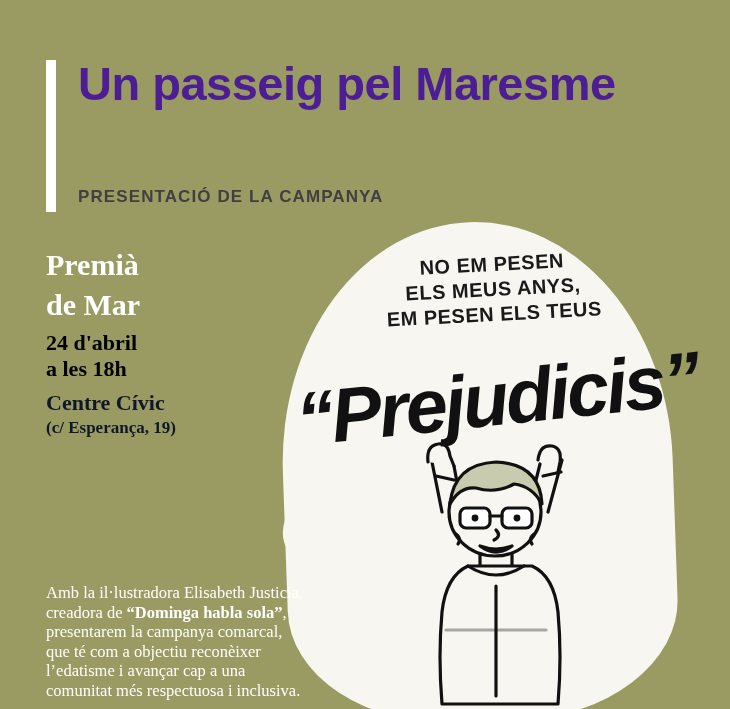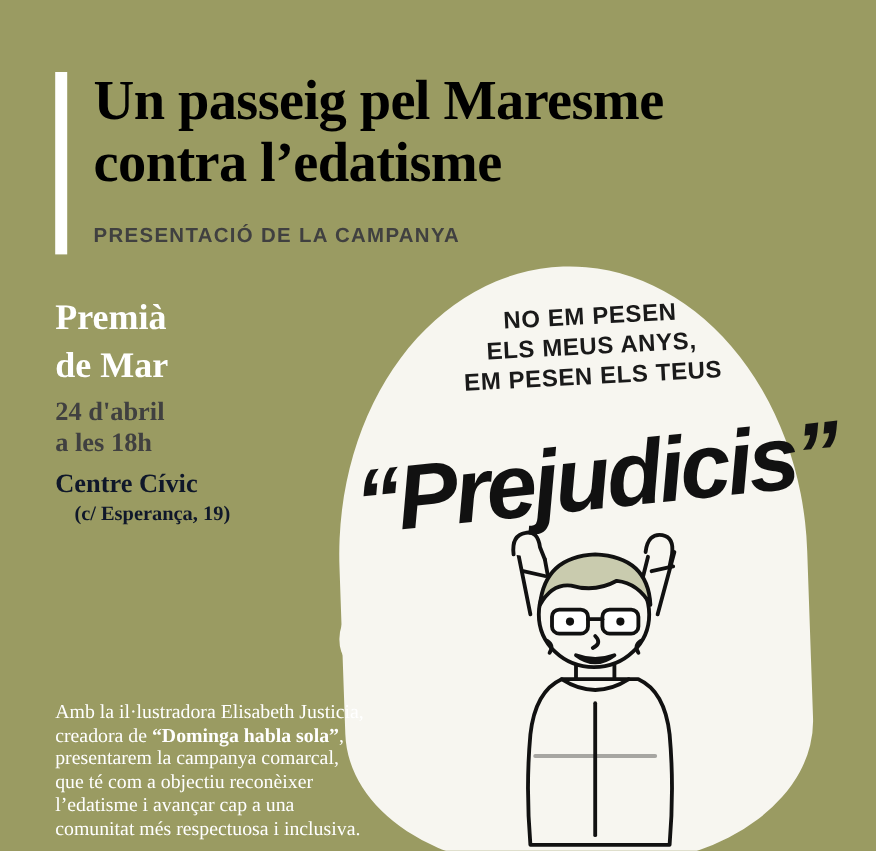--- a/index.html
+++ b/index.html
@@ -53,22 +53,22 @@
     width: 10px;
     height: 152px;
     background: #ffffff;
     z-index: 4;
   }
   .title {
     position: absolute;
     left: 78px;
     top: 58px;
     width: 640px;
-    color: #000000;
-    font-family: Liberation Serif, serif;
+    color: #4c1d95;
+    font-family: Liberation Sans, sans-serif;
     font-weight: bold;
     font-size: 47px;
     line-height: 52px;
     letter-spacing: -0.5px;
     z-index: 5;
   }
   .title-line2 {
     display: block;
   }
   .subtitle {
@@ -92,42 +92,41 @@
     font-family: "Liberation Serif", serif;
     font-weight: bold;
     font-size: 30px;
     line-height: 40px;
     z-index: 5;
   }
   .date {
     position: absolute;
     left: 46px;
     top: 330px;
-    color: #404040;
+    color: #000000;
     font-family: "Liberation Serif", serif;
     font-weight: bold;
     font-size: 22px;
     line-height: 26px;
     z-index: 5;
   }
   .venue {
     position: absolute;
     left: 46px;
     top: 390px;
     color: #0f172a;
     font-family: "Liberation Serif", serif;
     font-weight: bold;
     font-size: 22px;
     line-height: 25px;
     z-index: 5;
   }
   .venue .venue-addr {
     display: block;
     font-size: 17px;
-    margin-left: 16px;
   }
 
   
   .blurb {
     position: absolute;
     left: 46px;
     top: 583px;
     width: 262px;
     color: #ffffff;
     font-family: "Liberation Serif", serif;
@@ -235,21 +234,20 @@
   <div class="bubble-top-text">
     <span>NO EM PESEN</span><br>
     <span>ELS MEUS ANYS,</span><br>
     <span>EM PESEN ELS TEUS</span>
   </div>
   <div class="prejudicis">“Prejudicis”</div>
 
   <div class="title-bar"></div>
   <div class="title">
     <span>Un passeig pel Maresme</span>
-    <span class="title-line2">contra l’edatisme</span>
   </div>
   <div class="subtitle">PRESENTACIÓ DE LA CAMPANYA</div>
 
   <div class="place">
     <span>Premià</span><br>
     <span>de Mar</span>
   </div>
   <div class="date">
     <span>24 d'abril</span><br>
     <span>a les 18h</span>

